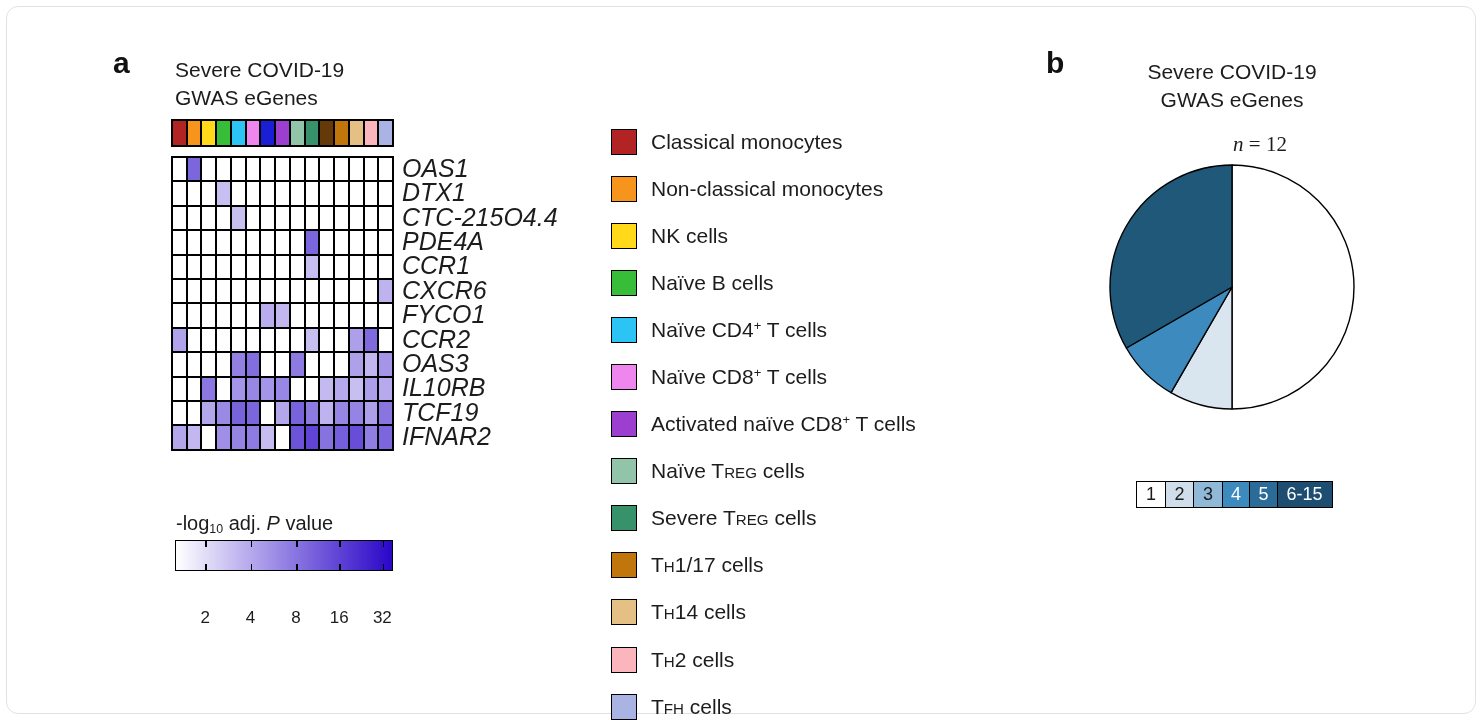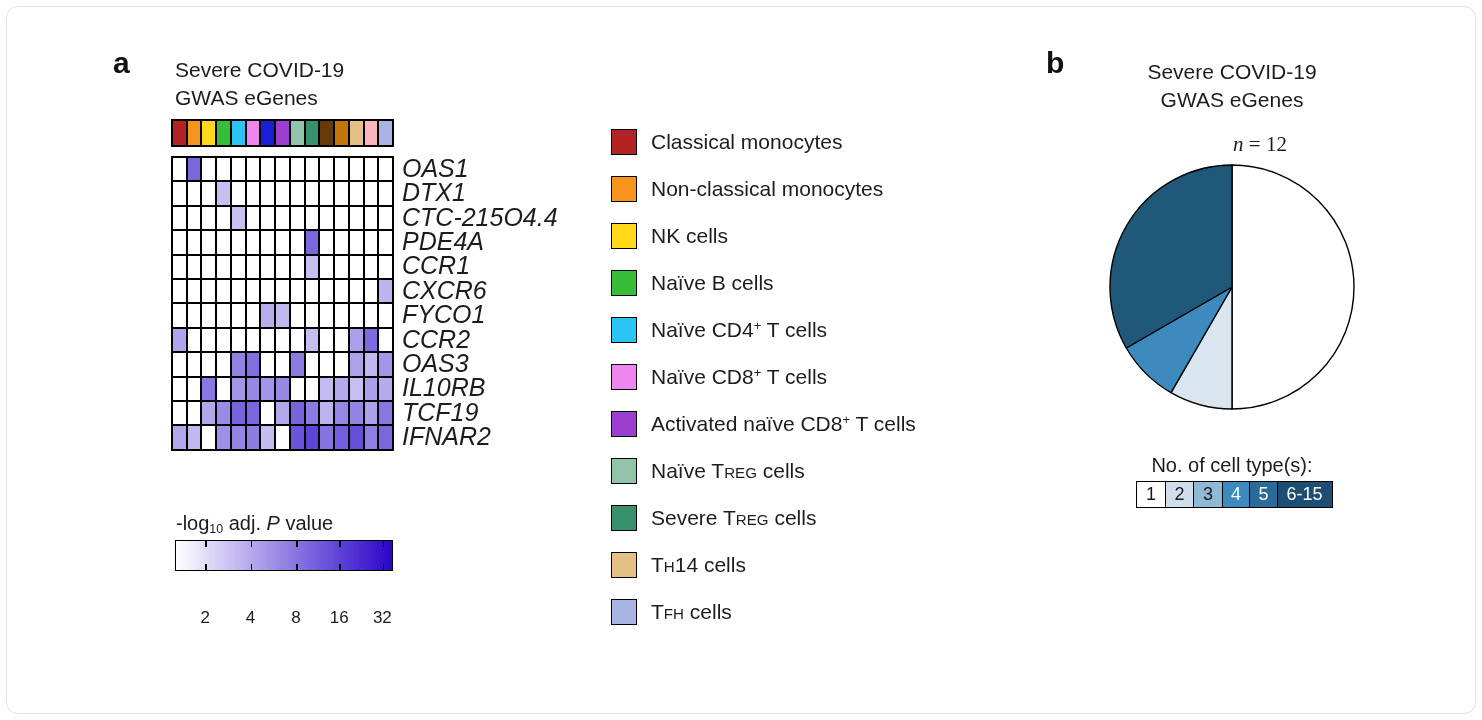--- a/index.html
+++ b/index.html
@@ -320,22 +320,30 @@
       </div>
       <div class="ct-item">
         <div class="ct-swatch" style="background: rgb(146, 196, 170);"></div>
         <div class="ct-text"><span>Naïve T</span><span class="seg-small">REG</span><span> cells</span></div>
       </div>
       <div class="ct-item">
         <div class="ct-swatch" style="background: rgb(55, 146, 107);"></div>
         <div class="ct-text"><span>Severe T</span><span class="seg-small">REG</span><span> cells</span></div>
       </div>
       <div class="ct-item">
+        <div class="ct-swatch" style="background: rgb(192, 118, 11);"></div>
+        <div class="ct-text"><span>T</span><span class="seg-small">H</span><span>1/17 cells</span></div>
+      </div>
+      <div class="ct-item">
         <div class="ct-swatch" style="background: rgb(228, 192, 132);"></div>
         <div class="ct-text"><span>T</span><span class="seg-small">H</span><span>14 cells</span></div>
+      </div>
+      <div class="ct-item">
+        <div class="ct-swatch" style="background: rgb(250, 182, 188);"></div>
+        <div class="ct-text"><span>T</span><span class="seg-small">H</span><span>2 cells</span></div>
       </div>
       <div class="ct-item">
         <div class="ct-swatch" style="background: rgb(169, 179, 228);"></div>
         <div class="ct-text"><span>T</span><span class="seg-small">FH</span><span> cells</span></div>
       </div>
     </div>
 
   <div class="abs panel-label" style="left:1046px;top:46px;">b</div>
 
   <div class="abs fig-title center" style="left:1082px;top:58px;width:300px;">
@@ -345,21 +353,20 @@
 
   <div class="abs fig-title center" style="left:1110px;top:130px;width:300px;font-family:Liberation Serif, serif;" id="n-label"><span class="seg-i">n</span><span> = 12</span></div>
 
   <svg class="abs" style="left:1106px;top:161px;" width="252" height="252" viewBox="0 0 252 252" id="pie">
       <path d="M 126 126 L 126 4 A 122 122 0 0 1 126.00000000000001 248 Z" fill="#ffffff" stroke="#000" stroke-width="1.4" stroke-linejoin="round"></path>
       <path d="M 126 126 L 126.00000000000001 248 A 122 122 0 0 1 64.99999999999999 231.6550992617015 Z" fill="#d9e6f0" stroke="#000" stroke-width="1.4" stroke-linejoin="round"></path>
       <path d="M 126 126 L 64.99999999999999 231.6550992617015 A 122 122 0 0 1 20.34490073829852 187.00000000000006 Z" fill="#3c8abe" stroke="#000" stroke-width="1.4" stroke-linejoin="round"></path>
       <path d="M 126 126 L 20.34490073829852 187.00000000000006 A 122 122 0 0 1 125.99999999999997 4 Z" fill="#1f5878" stroke="#000" stroke-width="1.4" stroke-linejoin="round"></path>
     </svg>
 
-  <div class="abs fig-title center" style="left:1082px;top:451px;width:300px;font-size:20px;">No. of cell type(s):</div>
 
   <div class="abs pie-legend" style="left:1136px;top:481px;" id="pie-legend">
       <div class="pie-box" style="width: 28px; background: rgb(255, 255, 255); color: rgb(27, 27, 27);">1</div>
       <div class="pie-box" style="width: 28px; background: rgb(207, 222, 234); color: rgb(27, 27, 27);">2</div>
       <div class="pie-box" style="width: 28px; background: rgb(143, 185, 214); color: rgb(27, 27, 27);">3</div>
       <div class="pie-box" style="width: 27px; background: rgb(60, 138, 190); color: rgb(255, 255, 255);">4</div>
       <div class="pie-box" style="width: 27px; background: rgb(42, 107, 151); color: rgb(255, 255, 255);">5</div>
       <div class="pie-box" style="width: 54px; background: rgb(29, 78, 114); color: rgb(255, 255, 255);">6-15</div>
     </div>
 </div>

